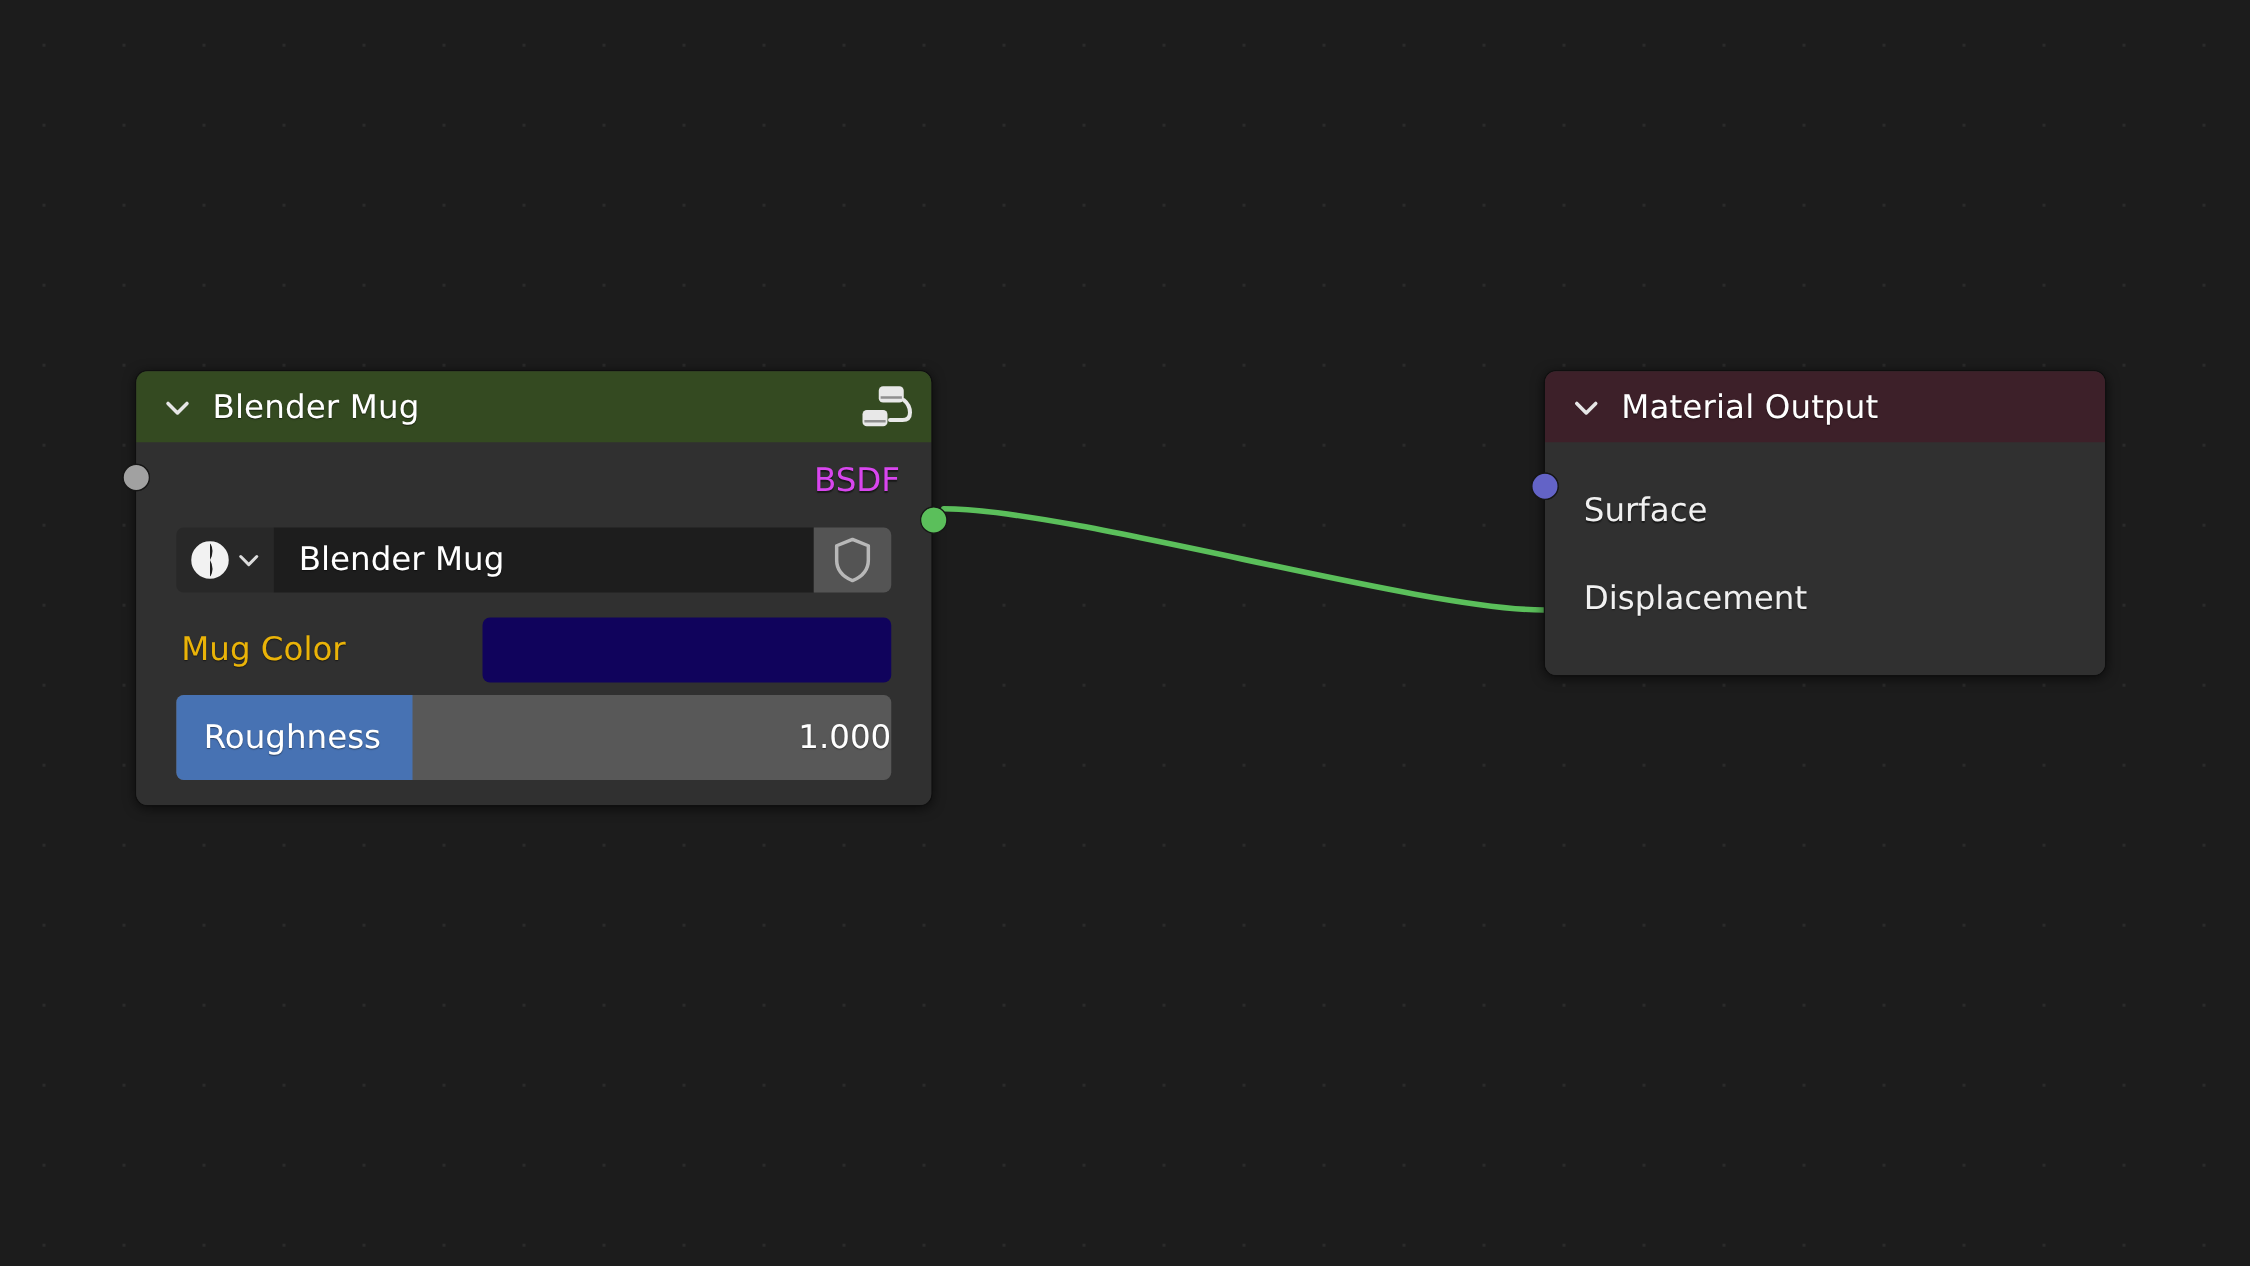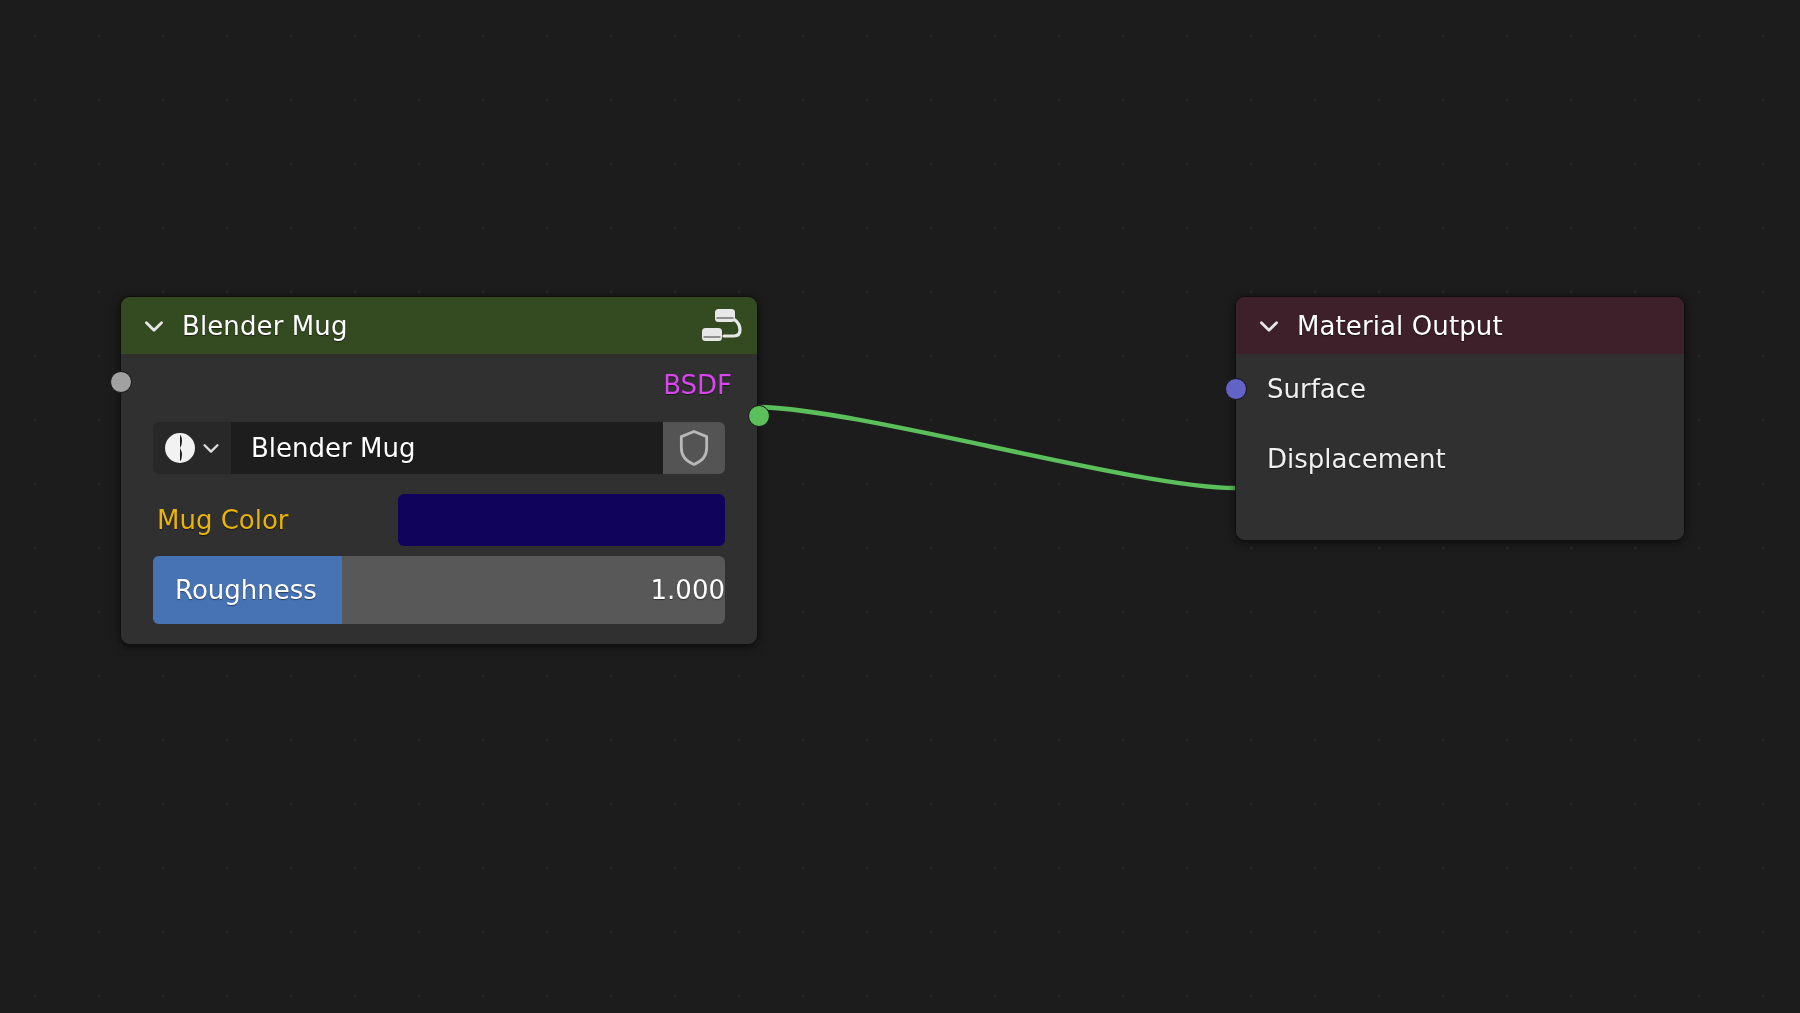--- a/index.html
+++ b/index.html
@@ -96,21 +96,21 @@
   .output-row .sock-label {
     color: #d946ef;
     font-size: 26px;
     text-shadow: 0 1px 1px rgba(0,0,0,0.5);
   }
 
   
   .input-row {
     height: 70px;
     display: flex;
-    align-items: flex-start;
+    align-items: center;
     padding-left: 31px;
   }
   .input-row .sock-label {
     color: #f0f0f0;
     font-size: 26px;
     text-shadow: 0 1px 1px rgba(0,0,0,0.5);
   }
 
   
   .prop-row { padding: 0 32px; }
@@ -228,21 +228,21 @@
 </style>
 </head>
 <body>
 
 <div id="node-canvas" style="background-color: rgb(28, 28, 28);">
 
   <svg id="links-layer" width="1800" height="1013" viewBox="0 0 1800 1013">
     <path id="link-path" d="M 755 407 C 855 407, 1135 488, 1235 488" fill="none" stroke="#5bbf5b" stroke-width="4.5" stroke-linecap="round"></path>
   </svg>
 
-  <div class="node" id="node-blender-mug" style="left:120px; top:296px; width:638px;">
+  <div class="node" id="node-blender-mug" style="left:108px; top:296px; width:638px;">
 
     <div class="node-header" id="hdr-mug" style="background: rgb(52, 74, 33);">
       <svg class="collapse-chevron" viewBox="0 0 24 24" fill="none" stroke="#e6e6e6" stroke-width="2.6" stroke-linecap="round" stroke-linejoin="round">
         <polyline points="5,9 12,16 19,9"></polyline>
       </svg>
       <span class="node-title">Blender Mug</span>
       <span class="header-spacer"></span>
       <svg width="46" height="40" viewBox="0 0 46 40" fill="none">
         <rect x="18" y="3" width="20" height="13" rx="3.5" fill="#e8e8e8"></rect>
         <line x1="19.5" y1="12" x2="36.5" y2="12" stroke="#8f8f8f" stroke-width="2"></line>

